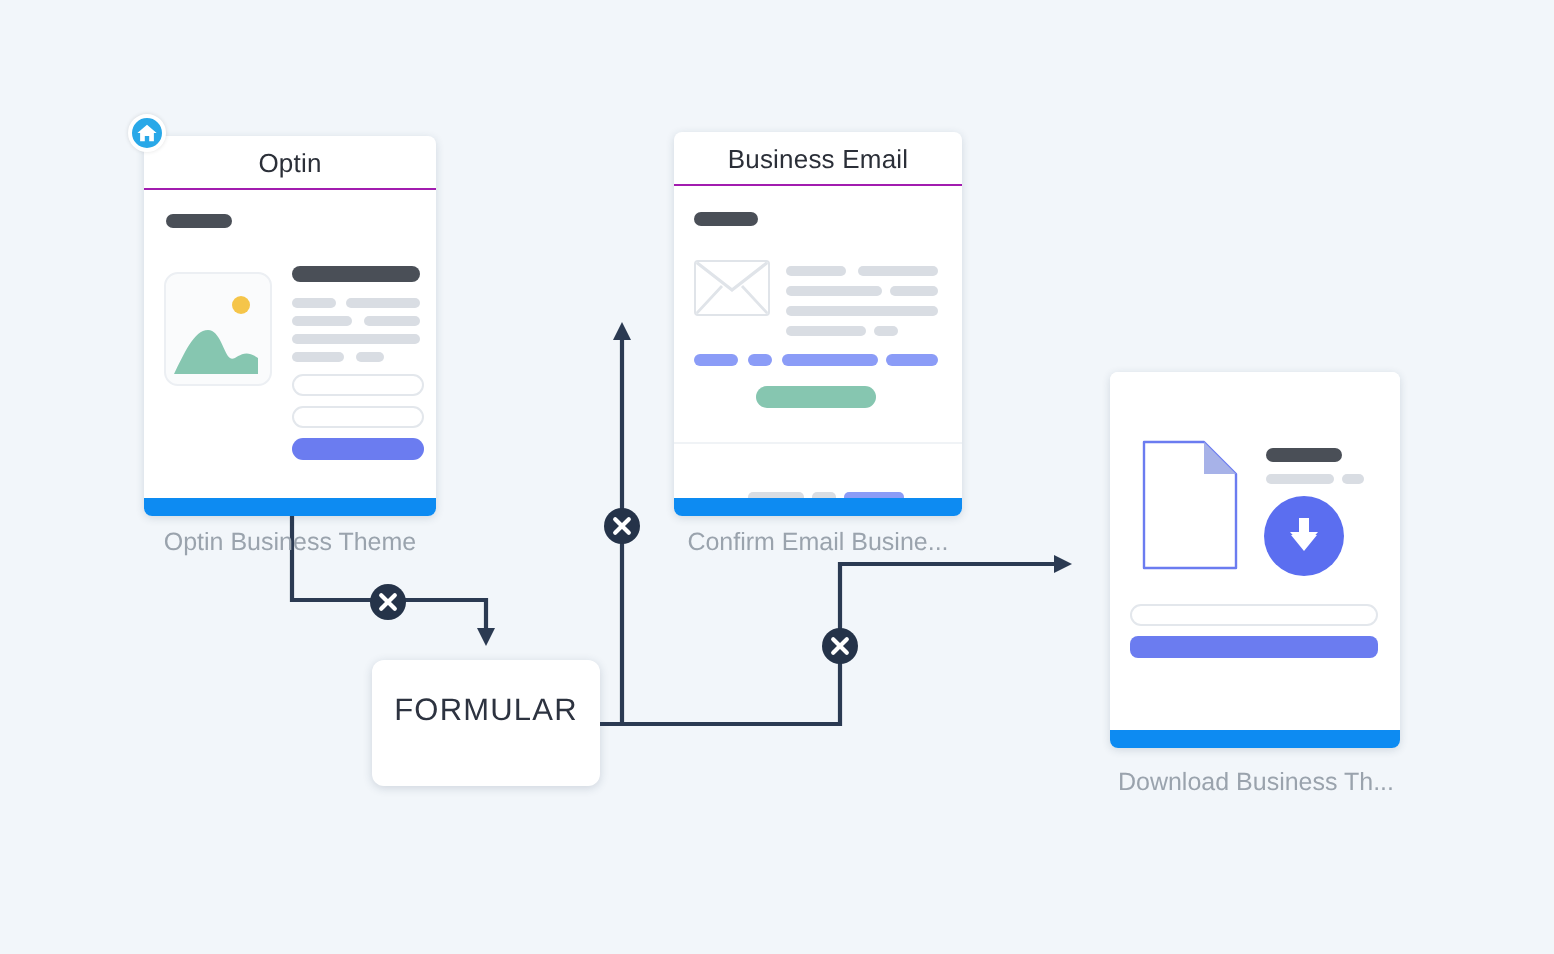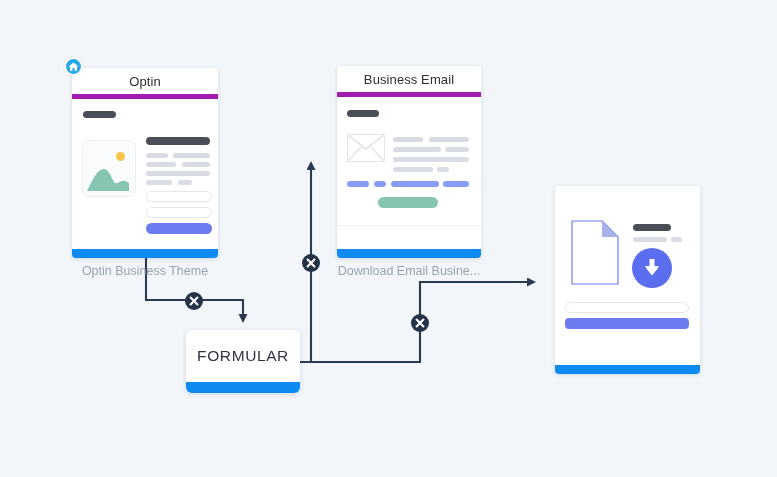--- a/index.html
+++ b/index.html
@@ -35,21 +35,21 @@
     box-shadow: 0 1px 4px rgba(40,60,90,0.16);
     overflow: hidden;
     display: flex;
     flex-direction: column;
   }
   .node-title {
     text-align: center;
     font-size: 13px;
     color: #2b2f38;
     padding: 6px 4px 5px 4px;
-    border-bottom: 5px solid #a21caf;
+    border-bottom: 1px solid #a21caf;
     font-family: "Liberation Sans", sans-serif;
     letter-spacing: .1px;
   }
   .node-body {
     flex: 1;
     position: relative;
     background: #fff;
     overflow: hidden;
   }
   .node-footbar {
@@ -279,21 +279,21 @@
       <div class="bar green" style="left:41px; top:100px; width:60px; height:11px; border-radius:6px;"></div>
 
       <div style="position:absolute; left:0; top:128px; width:100%; height:1px; background:#f0f3f6;"></div>
 
       <div class="bar gray" style="left:37px; top:153px; width:28px; height:5px;"></div>
       <div class="bar gray" style="left:69px; top:153px; width:12px; height:5px;"></div>
       <div class="bar blue" style="left:85px; top:153px; width:30px; height:5px;"></div>
     </div>
     <div class="node-footbar"></div>
   </div>
-  <div class="node-caption" style="left:331px; top:264px; width:156px;">Download Email Busine...</div>
+  <div class="node-caption" style="left:331px; top:264px; width:156px;">Confirm Email Busine...</div>
 
   <div class="node" style="left:555px; top:186px; width:145px; height:188px;">
     <div class="node-body">
 
       <svg class="doc-icon" style="left:16px; top:34px;" width="48" height="65" viewBox="0 0 48 65">
         <path d="M1,1 L31,1 L47,17 L47,64 L1,64 Z" fill="#ffffff" stroke="#6b7cf0" stroke-width="1.2" stroke-linejoin="round"></path>
         <path d="M31,1 L47,17 L31,17 Z" fill="#a7b2e8"></path>
       </svg>
 
       <div class="bar dark" style="left:78px; top:38px; width:38px; height:7px;"></div>
@@ -306,19 +306,20 @@
           <rect x="7.5" y="2" width="5" height="10" fill="#ffffff"></rect>
           <path d="M3.5,10.5 L16.5,10.5 L10,18.5 Z" fill="#ffffff"></path>
         </svg>
       </div>
 
       <div class="bar outline" style="left:10px; top:116px; width:124px; height:11px; border-radius:6px;"></div>
       <div class="bar bluestrong" style="left:10px; top:132px; width:124px; height:11px; border-radius:4px;"></div>
     </div>
     <div class="node-footbar"></div>
   </div>
-
-  <div class="formular" style="left:186px; top:330px; width:114px; height:63px;">
+  <div class="node-caption" style="left:550px; top:384px; width:156px;">Download Business Th...</div>
+
+  <div class="formular" style="left:186px; top:330px; width:114px; height:63px;align-items:center;">
     <div class="formular-label">FORMULAR</div>
     <div class="formular-bar"></div>
   </div>
 
 </div>
 
 </body></html>

